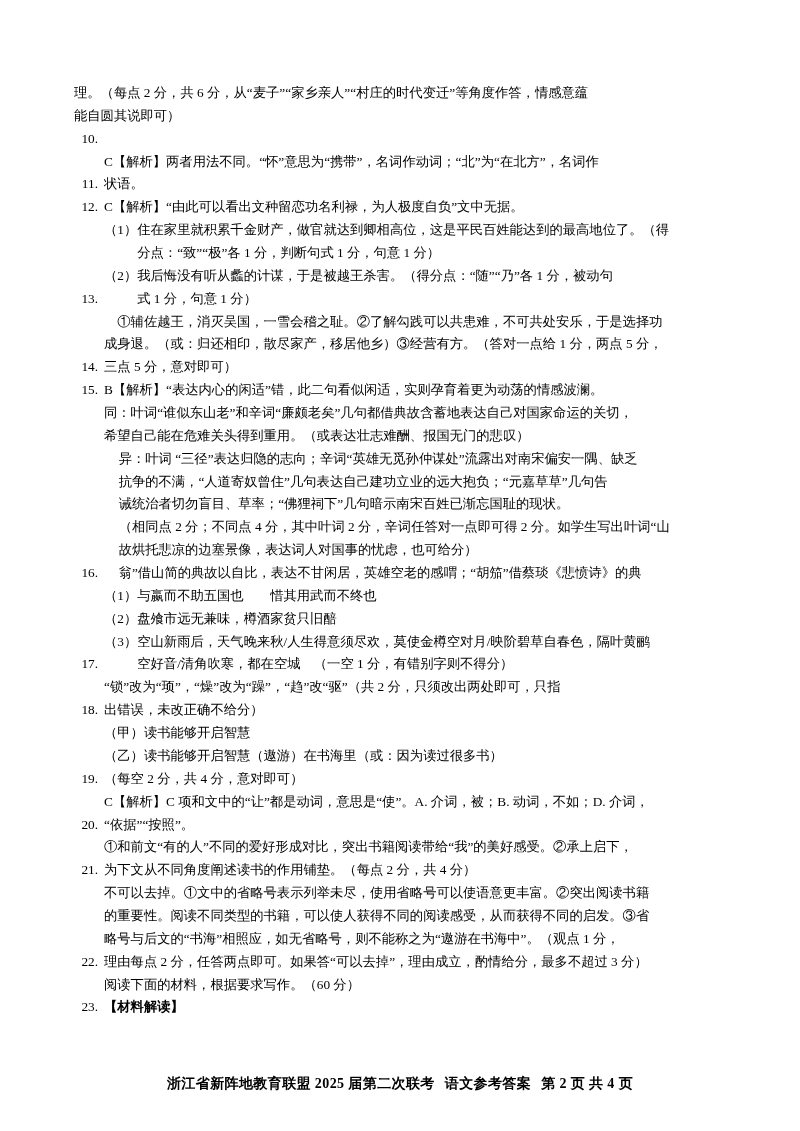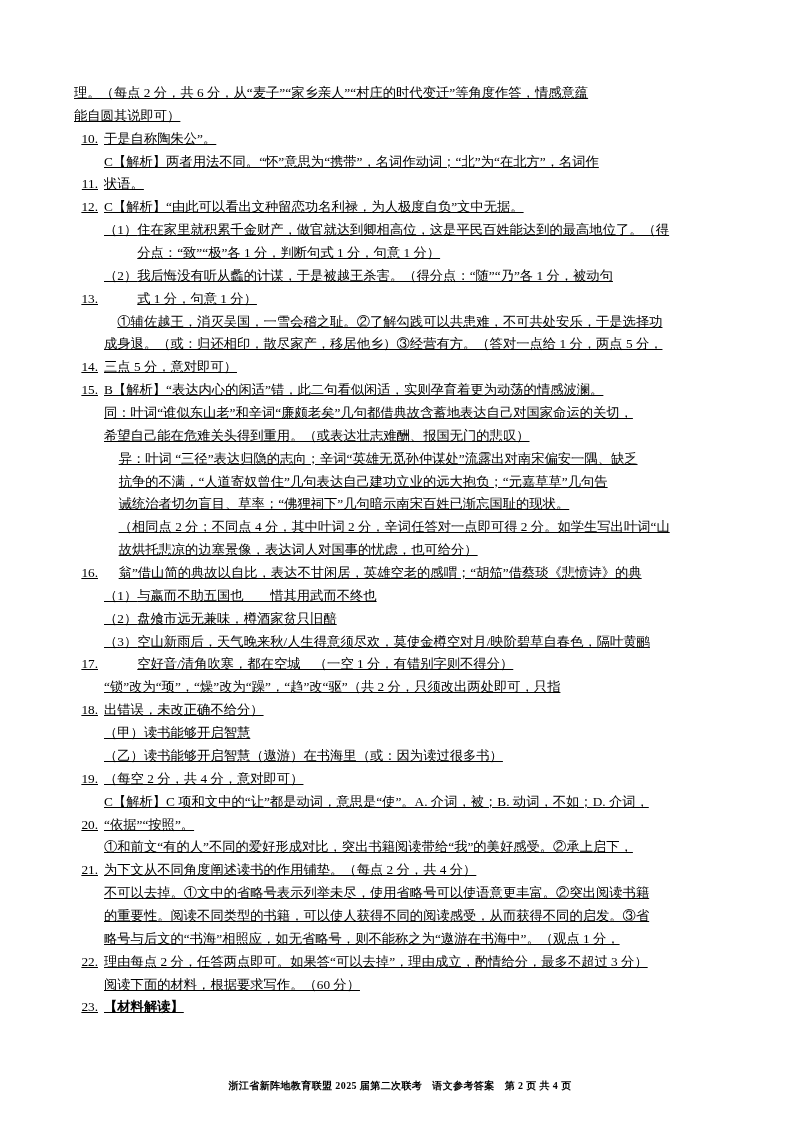--- a/index.html
+++ b/index.html
@@ -13,21 +13,20 @@
     font-family: "Liberation Serif", "DejaVu Serif", serif;
     color: #000000;
     overflow: hidden;
   }
   .page {
     position: relative;
     width: 800px;
     height: 1131px;
     box-sizing: border-box;
     padding: 82px 74px 0 74px;
-    text-decoration: underline;
   }
   .doc-body {
     font-size: 13.3px;
     line-height: 1.72;
     text-align: justify;
   }
   .item {
     display: flex;
     align-items: flex-end;
     margin-bottom: 0px;
@@ -56,21 +55,21 @@
   }
   .plain {
     text-indent: 0;
   }
   .footer {
     position: absolute;
     left: 0;
     right: 0;
     bottom: 38px;
     text-align: center;
-    font-size: 10px;
+    font-size: 14px;
     font-weight: bold;
     letter-spacing: 0.4px;
   }
   .footer .sp {
     display: inline-block;
     width: 10px;
   }
 </style>
 </head>
 <body>
@@ -79,21 +78,20 @@
   <div class="doc-body">
 
     <div class="plain">
       <div>理。（每点 2 分，共 6 分，从“麦子”“家乡亲人”“村庄的时代变迁”等角度作答，情感意蕴</div>
       <div>能自圆其说即可）</div>
     </div>
 
     <div class="item">
       <div class="num">10.</div>
       <div class="body">
-        <div>于是自称陶朱公”。</div>
       </div>
     </div>
 
     <div class="item">
       <div class="num">11.</div>
       <div class="body">
         <div>C【解析】两者用法不同。“怀”意思为“携带”，名词作动词；“北”为“在北方”，名词作</div>
         <div>状语。</div>
       </div>
     </div>

